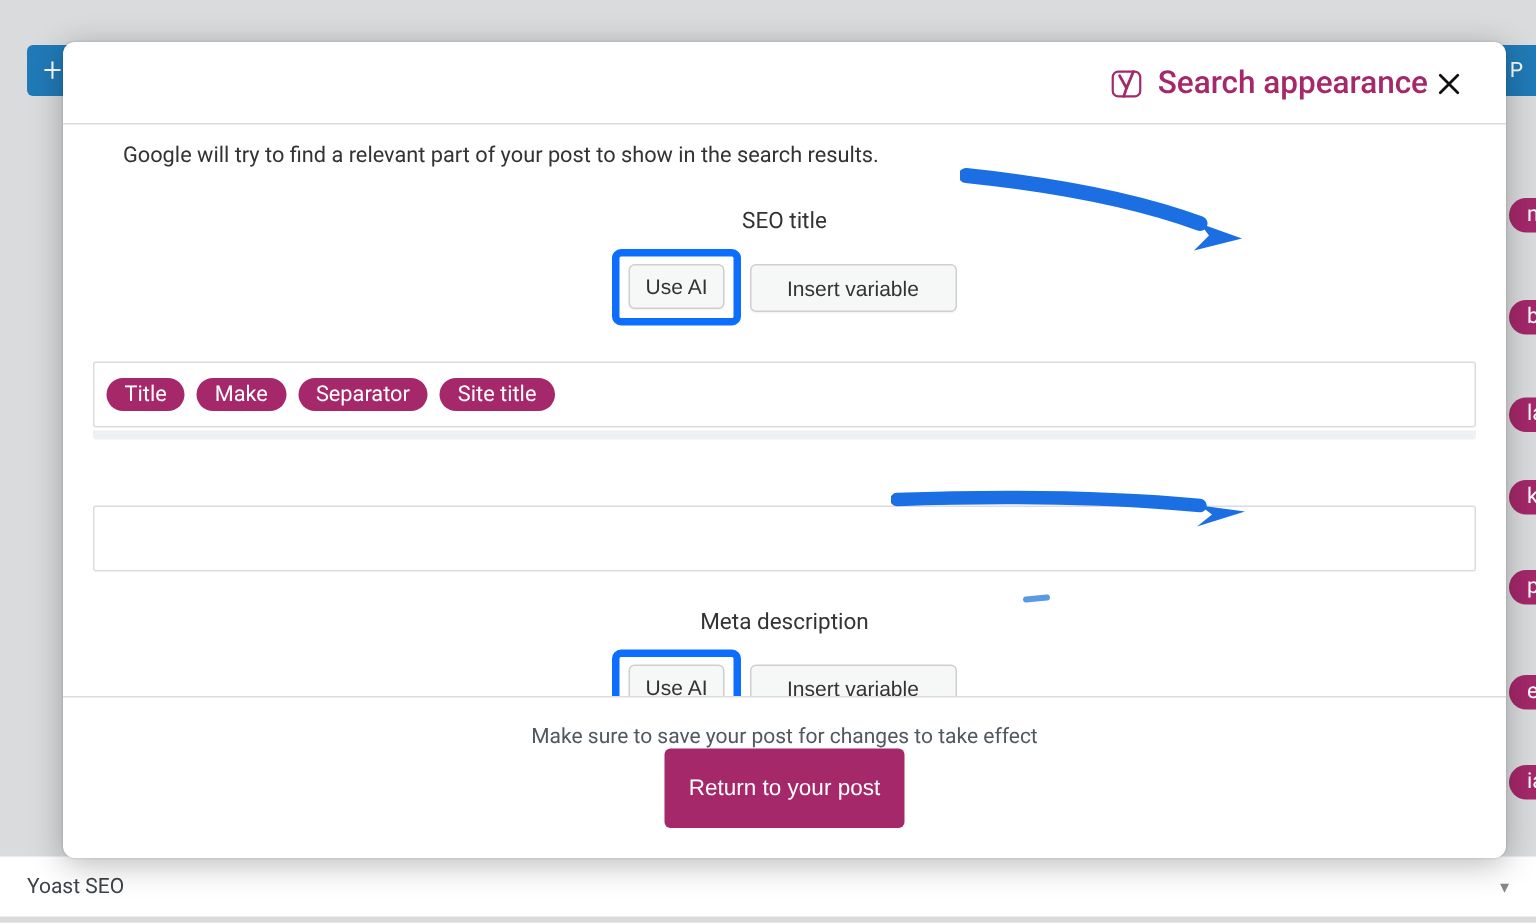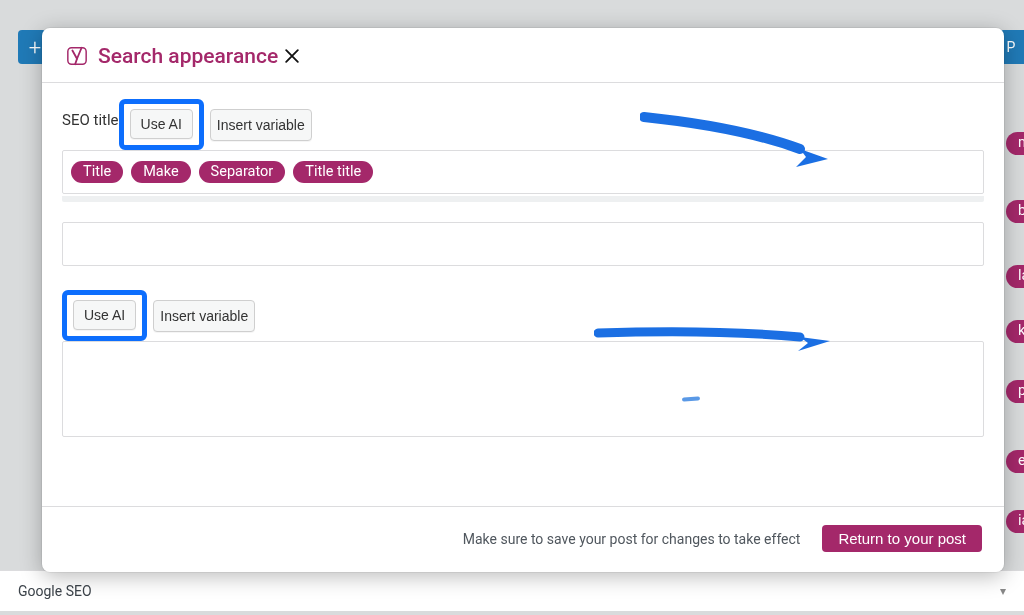--- a/index.html
+++ b/index.html
@@ -71,21 +71,21 @@
     position:absolute;
     top:28px; left:42px;
     width:962px; height:544px;
     background:#fff;
     border-radius:8px;
     box-shadow:0 4px 22px rgba(0,0,0,0.28), 0 0 0 1px rgba(0,0,0,0.05);
     display:flex; flex-direction:column;
     overflow:hidden;
   }
   .modal-header{
-    display:flex; align-items:center; justify-content:flex-start;
+    display:flex; align-items:center; justify-content:flex-end;
     padding:14px 24px 12px 24px;
     border-bottom:1px solid var(--border);
   }
   .modal-header .title-wrap{display:flex;align-items:center;gap:10px;}
   .modal-header h2{
     margin:0; font-weight:500; font-size:21px; color:var(--brand);
   }
   .modal-header .y-logo svg{display:block;}
   .close-x{
     width:28px;height:28px; display:flex;align-items:center;justify-content:center;
@@ -99,52 +99,53 @@
     position:relative;
   }
   .helper{
     font-size:14.5px; color:#333;
     padding:0 0 22px 20px;
   }
   
   .field-head{
     display:flex; align-items:center; 
     margin-top:4px;
+    flex-direction:column;
   }
   .field-head .lbl{
     font-size:15px; color:#333;
     padding-bottom:10px;
   }
   .btnrow{display:flex; align-items:center; gap:0px;}
   .btn {
     background:var(--btn-bg);
     border:1px solid var(--border-2);
     color:#333;
     font-size:14px;
-    padding:7px 6px;
+    padding:7px 24px;
     border-radius:4px;
     cursor:pointer;
     box-shadow: 0 1px 0 rgba(0,0,0,0.04);
   }
   .btn.small{padding:6px 10px;}
   
   .hl-wrap{
     border:5px solid var(--hl);
     border-radius:6px;
     padding:5px 6px 6px 6px;
     margin-right:6px;
   }
   
   .field{
     border:1px solid var(--border);
     background:var(--field-bg);
     border-radius:2px;
     min-height:34px;
     padding:4px 8px;
-    display:flex; align-items:center; flex-wrap:wrap; gap:8px;
+    display:flex; align-items:center; flex-wrap:wrap; gap:8px;margin-top:24px;
   }
   .field.tall{min-height:78px; align-items:flex-start; padding:8px;}
   .field input{
     border:none; outline:none; flex:1; font-size:14px; height:28px;
     background:transparent;
   }
   .progress-track{
     height:6px;
     background:#eef0f1;
     margin-top:2px;
@@ -158,29 +159,29 @@
     font-size:14.5px;
     line-height:1;
     display:inline-flex; align-items:center;
   }
   .section-gap{height:20px;}
   
   .modal-footer{
     border-top:1px solid var(--border);
     padding:18px 22px 20px 22px;
     display:flex; align-items:center; justify-content:flex-end;
-    gap:22px;
+    flex-direction:column;
   }
   .modal-footer .hint{color:var(--muted); font-size:14px;}
   .btn-primary{
     background:var(--brand);
     color:#fff;
     border:none;
     font-size:15px;
-    padding:5px 16px;
+    padding:18px 16px;
     border-radius:4px;
     cursor:pointer;
   }
   
   .arrow{
     position:absolute; pointer-events:none;
   }
   .arrow svg{display:block;}
   .mini-dash{
     position:absolute; width:18px; height:4px; background:#5a99e6;
@@ -203,21 +204,21 @@
   <div class="rightcol">
     <span class="chip" style="top:12px">m S</span>
     <span class="chip" style="top:80px">bilit</span>
     <span class="chip" style="top:145px">late</span>
     <span class="chip" style="top:200px">king</span>
     <span class="chip" style="top:260px">perf</span>
     <span class="chip" style="top:330px">ear</span>
     <span class="chip" style="top:390px">ia a</span>
   </div>
   <div class="yoast-panel">
-    <span>Google SEO</span>
+    <span>Yoast SEO</span>
     <span class="chev">▾</span>
   </div>
 </div>
 
 <div class="modal">
   <div class="modal-header">
     <div class="title-wrap">
       <span class="y-logo">
         <svg width="22" height="22" viewBox="0 0 24 24" fill="none">
           <rect x="2" y="3" width="20" height="18" rx="4" stroke="#a4286a" stroke-width="1.6"></rect>
@@ -228,47 +229,49 @@
       <h2>Search appearance</h2>
     </div>
     <div class="close-x">
       <svg viewBox="0 0 24 24">
         <path d="M5 5 L19 19 M19 5 L5 19" stroke="#111" stroke-width="2.2" stroke-linecap="round"></path>
       </svg>
     </div>
   </div>
 
   <div class="modal-body">
+    <div class="helper">Google will try to find a relevant part of your post to show in the search results.</div>
 
     <div class="field-head">
       <div class="lbl">SEO title</div>
       <div class="btnrow">
         <span class="hl-wrap">
           <button class="btn small">Use AI</button>
         </span>
         <button class="btn">Insert variable</button>
       </div>
     </div>
     <div class="field">
       <span class="chip">Title</span>
       <span class="chip">Make</span>
       <span class="chip">Separator</span>
-      <span class="chip">Title title</span>
+      <span class="chip">Site title</span>
     </div>
     <div class="progress-track"></div>
 
     <div class="section-gap"></div>
 
     <div class="field">
       <input type="text" value="" style="">
     </div>
 
     <div class="section-gap"></div>
 
     <div class="field-head">
+      <div class="lbl">Meta description</div>
       <div class="btnrow">
         <span class="hl-wrap">
           <button class="btn small">Use AI</button>
         </span>
         <button class="btn">Insert variable</button>
       </div>
     </div>
     <div class="field tall"></div>
 
     <div class="arrow" style="top:26px; left:598px;">

